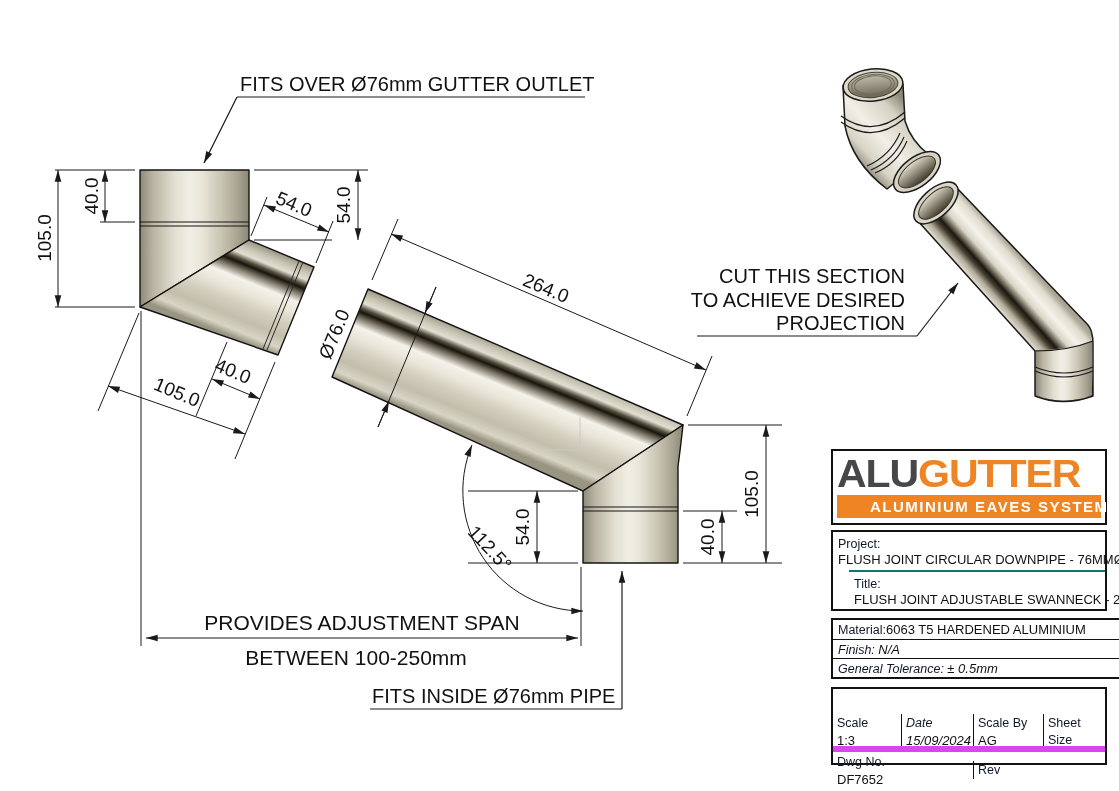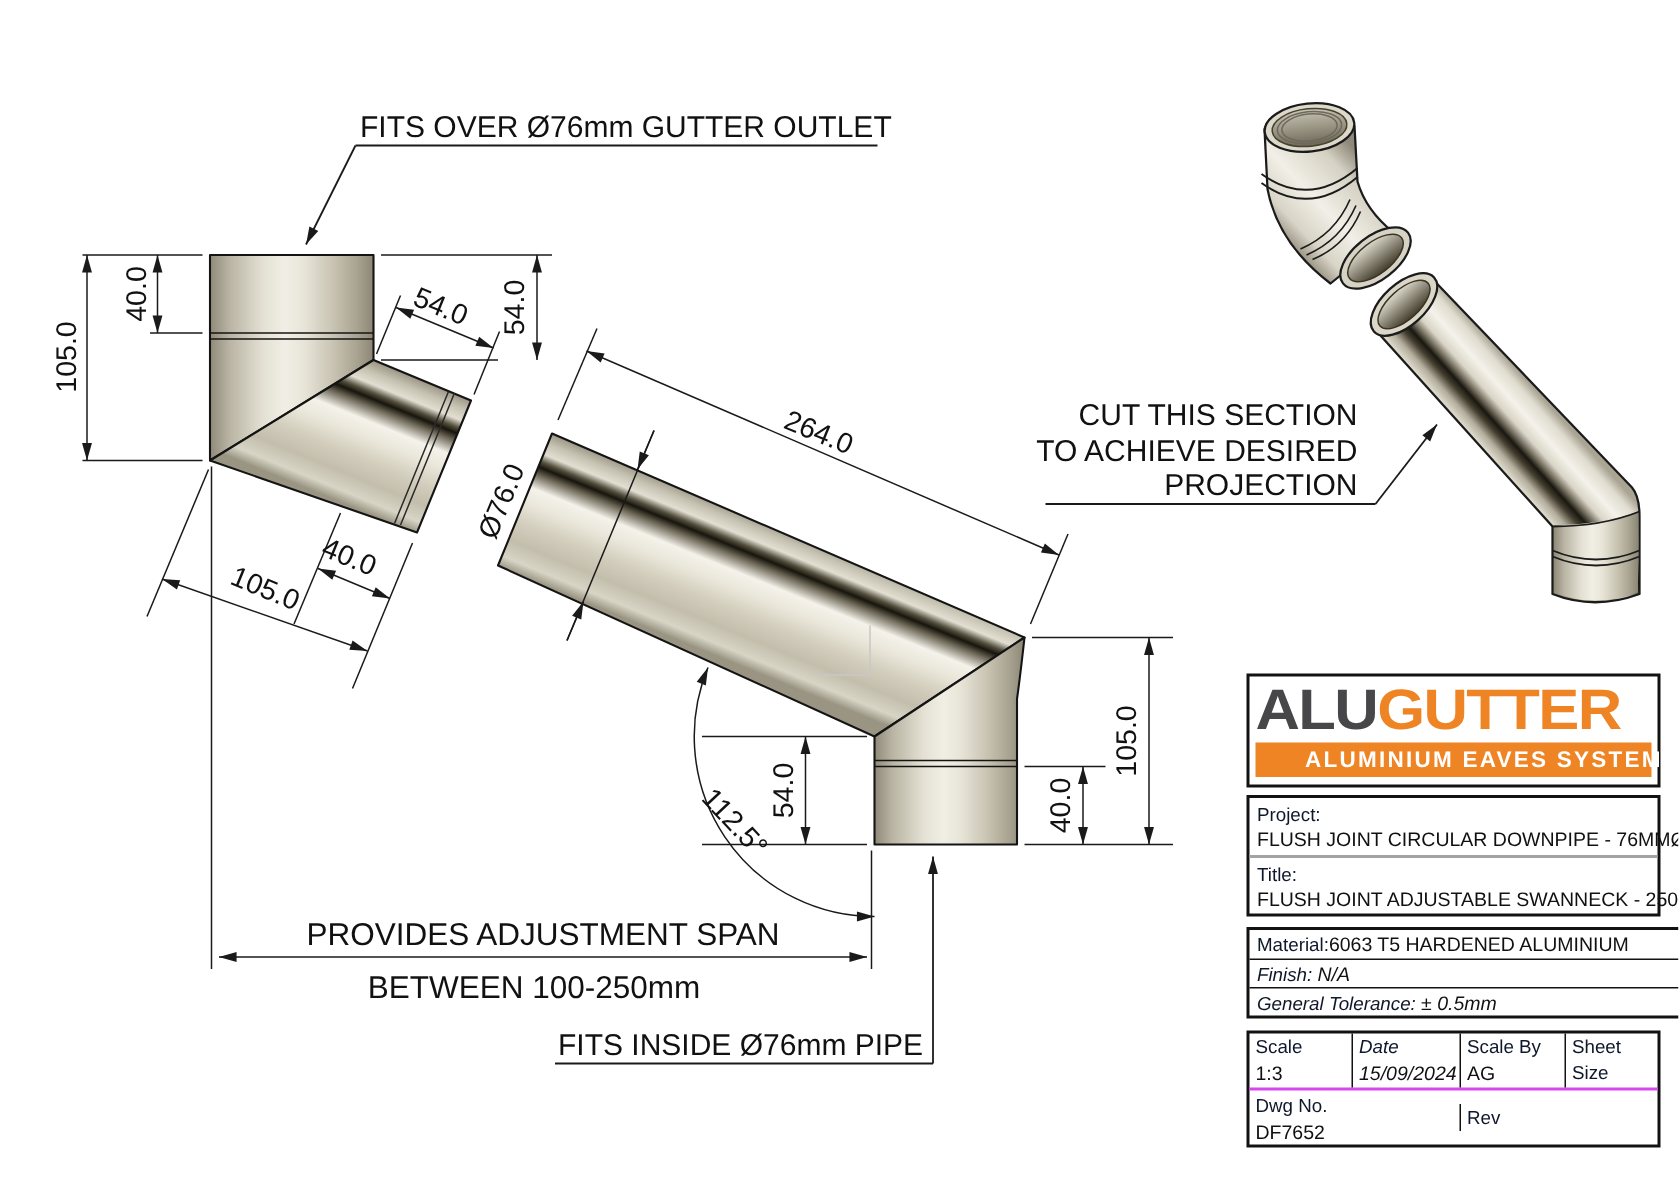--- a/index.html
+++ b/index.html
@@ -18,28 +18,28 @@
   .logo-box  { left:831px; top:449px;  width:276px; height:76px; padding:3px 4px 3px 4px; }
   .logo-line { font-weight:bold; font-size:38px; line-height:40px; white-space:nowrap;
                transform:scaleX(1.08); transform-origin:0 50%; letter-spacing:-1px; }
   .logo-alu    { color:#474749; }
   .logo-gutter { color:#ee8424; }
   .logo-bar  { margin-top:1px; background:#ee8424; color:#ffffff; font-weight:bold;
                font-size:15px; letter-spacing:1.5px; text-align:right; height:23px; line-height:23px;
                transform:scaleX(1.0); white-space:nowrap;padding-left:33px; }
   .fields-box { left:831px; top:530px; width:276px; height:81px; }
   .fields-box .row { height:38px; padding:2px 5px 0 5px; box-sizing:border-box; }
-  .fields-box .row + .row { border-top:2px solid #a3a3a3; }
+  .fields-box .row + .row { border-top:2px solid #0f766e;margin-left:16px; }
   .spec-box { left:831px; top:618px; width:316px; height:61px; }
   .spec-box .srow { height:19px; line-height:19px; padding:0 5px; box-sizing:border-box; font-size:12.5px; }
   .spec-box .srow + .srow { border-top:1.5px solid #121212;font-style:italic; }
   .tb-label { font-size:12.5px; color:#0f172a; }
   .tb-value { font-size:13px; color:#111; white-space:nowrap; }
   .grid-box { left:831px; top:687px; width:276px; height:78px; }
-  .grid-row1 { display:flex; height:38px; border-bottom:2px solid #d946ef; box-sizing:border-box; }
+  .grid-row1 { display:flex; height:38px; border-bottom:6px solid #d946ef; box-sizing:border-box;margin-top:25px; }
   .grid-row2 { display:flex; height:36px;align-items:center; }
   .gcell { box-sizing:border-box; padding:1px 4px 0 4px; overflow:hidden; }
   .gcell + .gcell { border-left:1.5px solid #121212; }
   .gc1 { width:68px; } .gc2 { width:72px;font-style:italic; } .gc3 { width:70px; } .gc4 { flex:1; }
   .gw1 { width:140px; } .gw2 { flex:1; }
   .gcell .tb-label { display:block; line-height:17px; }
   .gcell .tb-value { display:block; line-height:17px; }
   .inline-pair { white-space:nowrap; }
 </style>
 </head>

